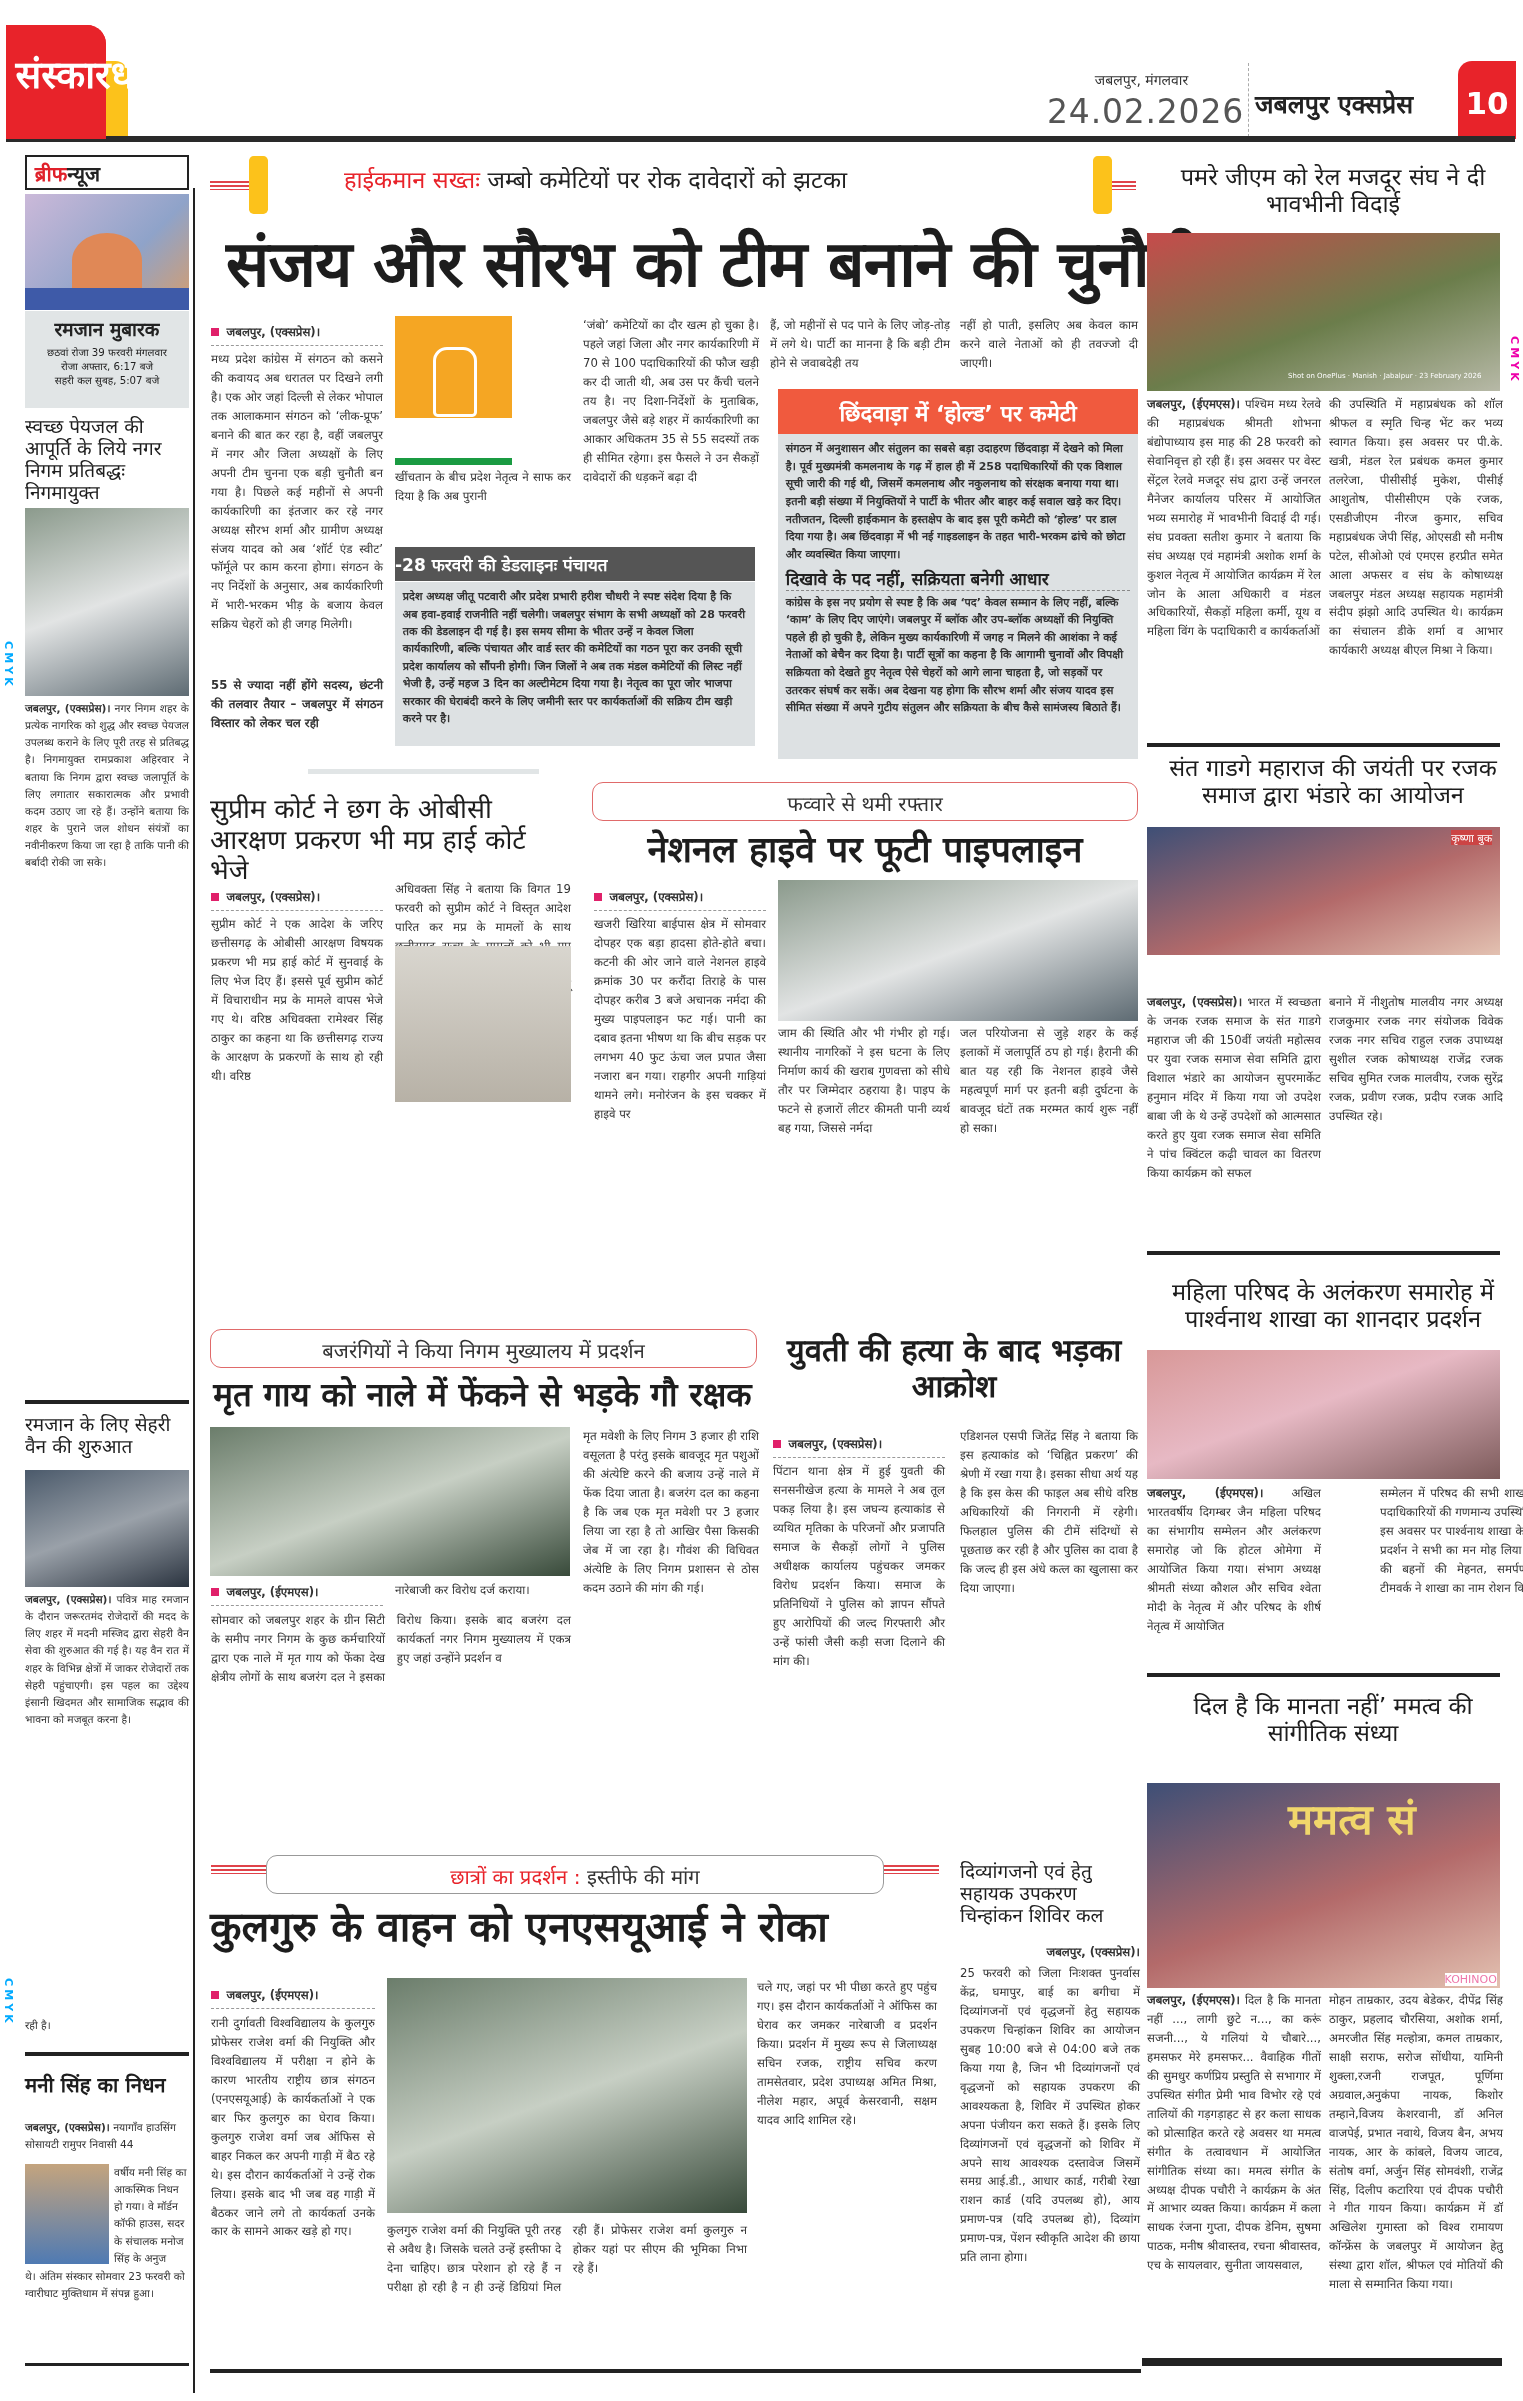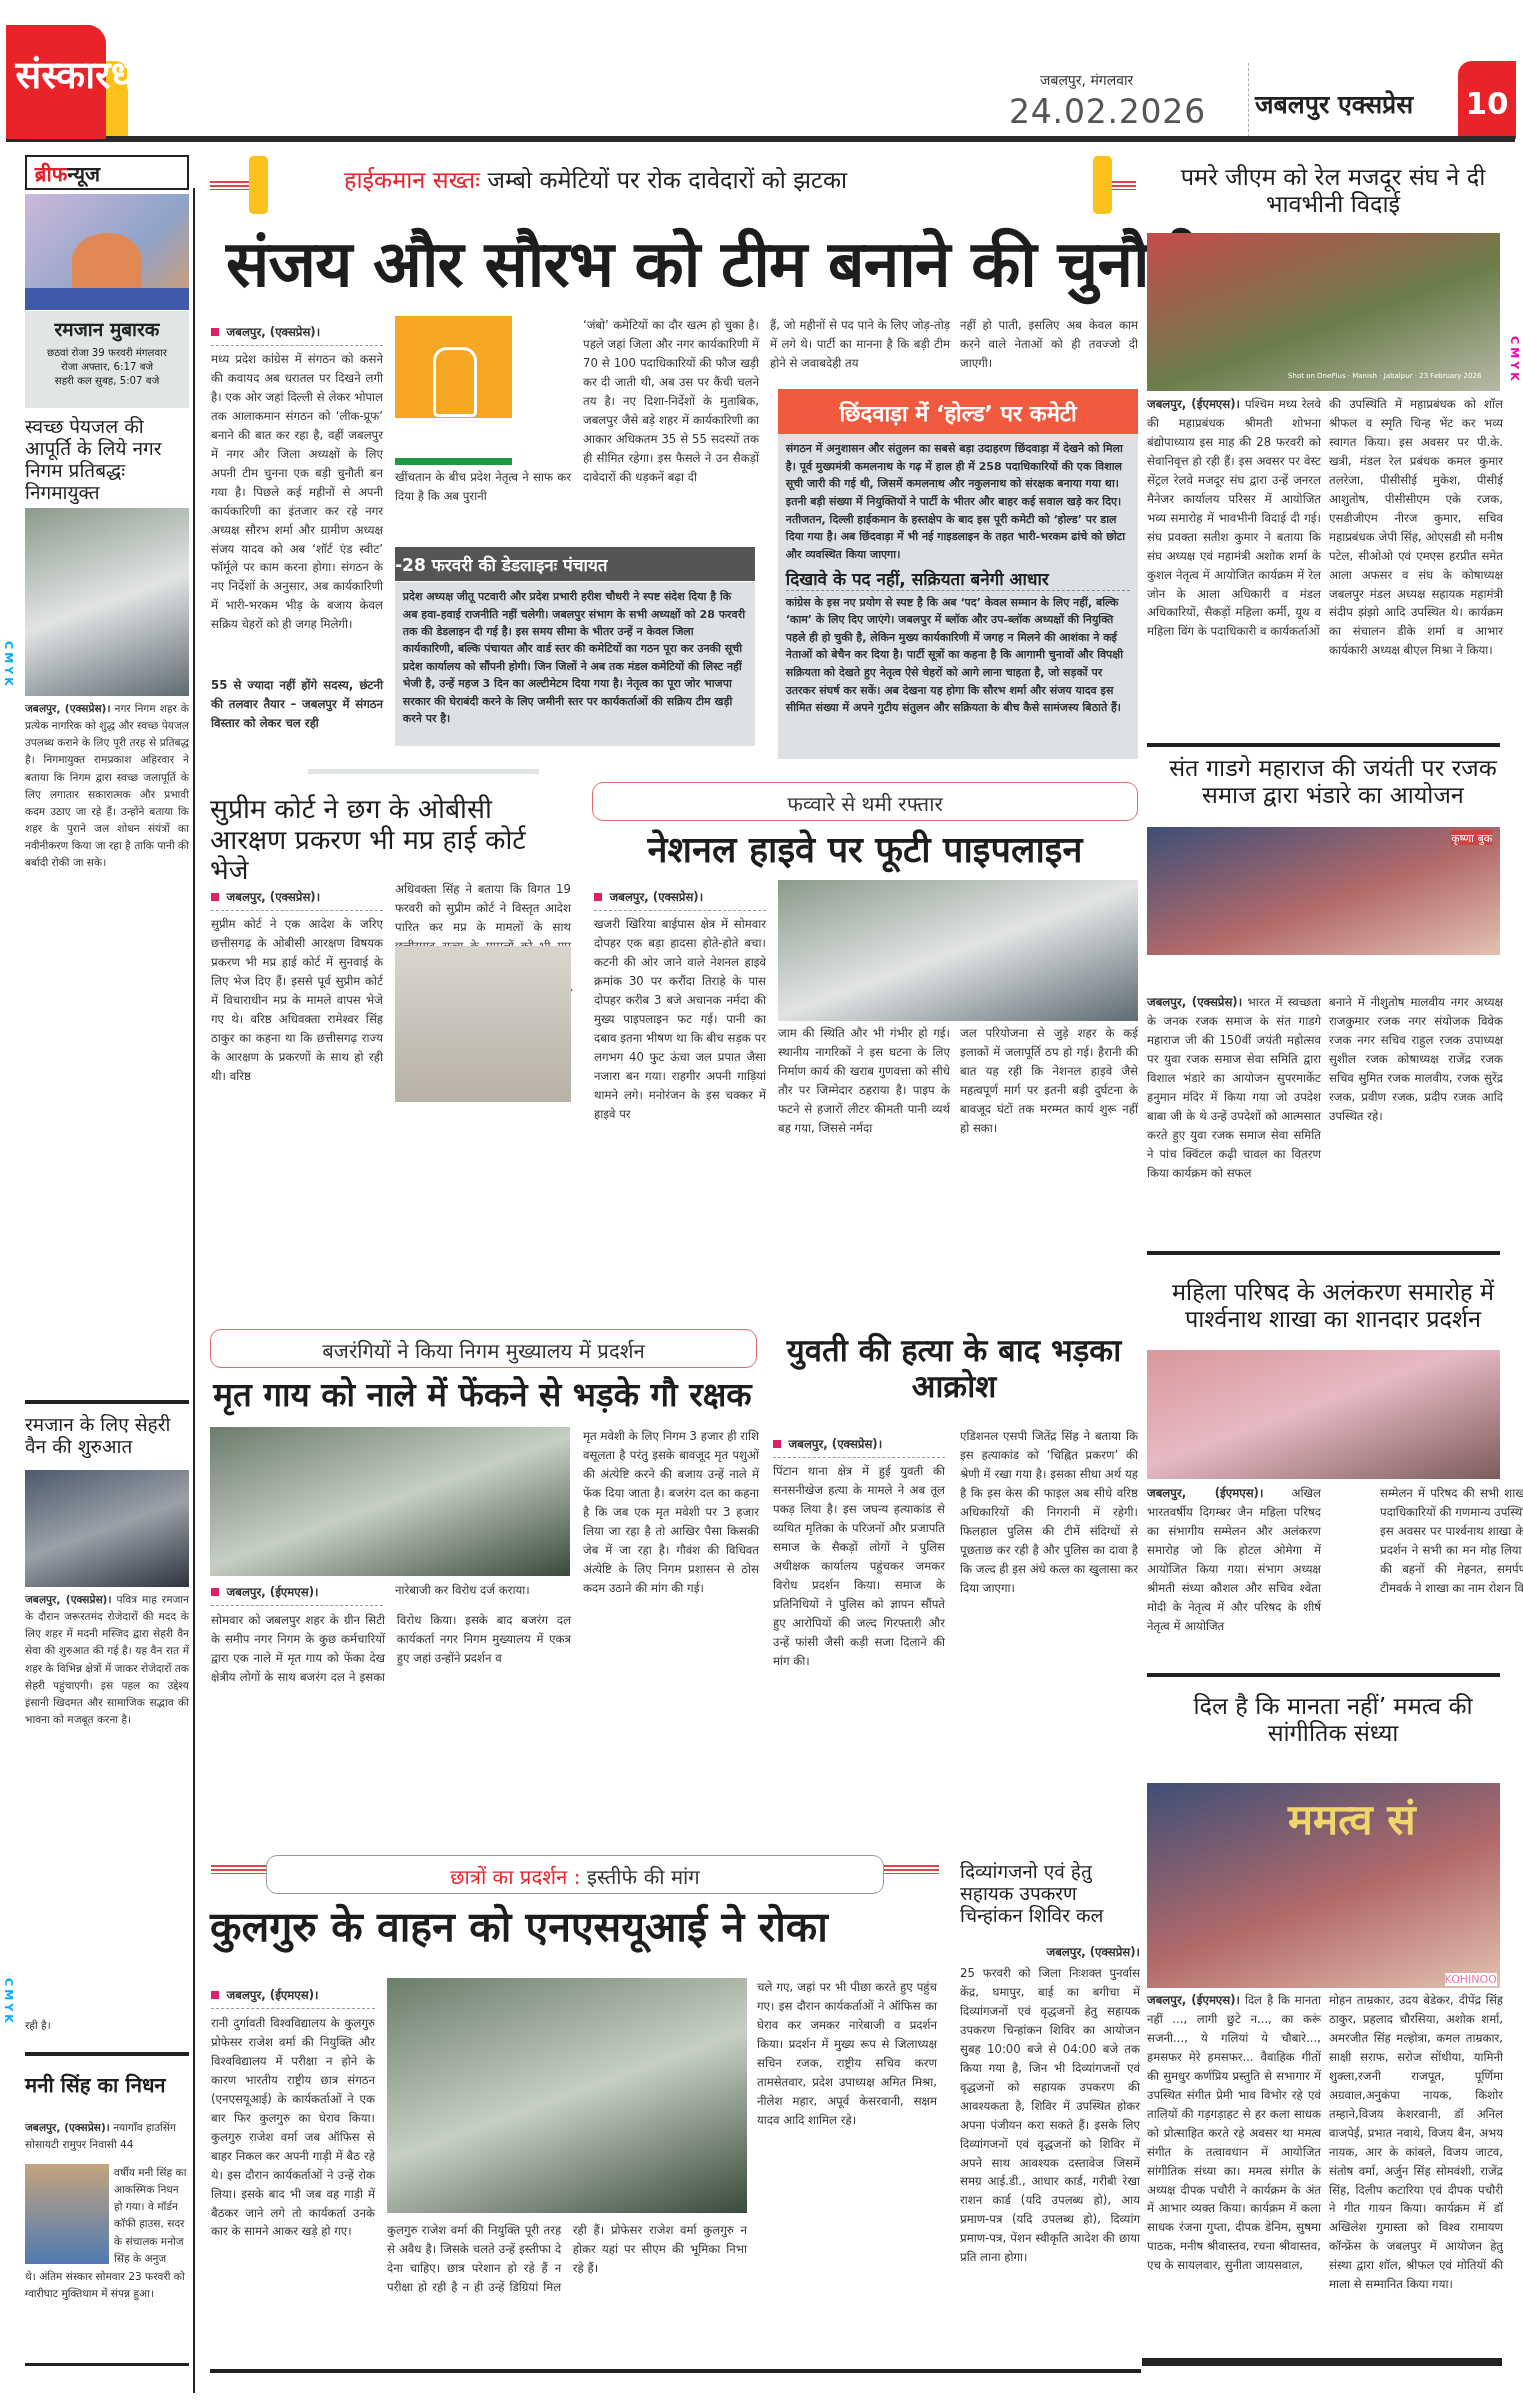--- a/index.html
+++ b/index.html
@@ -1,20 +1,20 @@
 <!DOCTYPE html>
 <html style="font-size:12.5px"><head>
 <meta charset="utf-8">
 <style>
 *{box-sizing:border-box;margin:0;padding:0}
 body{width:1523px;height:2401px;background:#fff;font-family:"DejaVu Sans","Liberation Sans",sans-serif;color:#222;position:relative;overflow:hidden}
 .abs{position:absolute}
 .header-line{left:6.3px;top:136px;width:1509px;height:5.5px;background:#2a2a2a}
-.city-day{left:1040px;top:70px;font-size:14px;color:#333;width:203px;text-align:left}
-.date{left:1009px;top:92px;font-size:33px;color:#555;width:235px;text-align:left;letter-spacing:0.8px}
+.city-day{left:1040px;top:70px;font-size:14px;color:#333;width:203px;text-align:center}
+.date{left:1009px;top:92px;font-size:33px;color:#555;width:235px;text-align:right;letter-spacing:0.8px}
 .paper-name{left:1255px;top:86px;font-size:25px;font-weight:bold;color:#222}
 .page-no-box{left:1458px;top:61px;width:58px;height:78px;background:#e8232a;border-top-left-radius:14px;color:#fff;font-size:31px;font-weight:bold;text-align:center;padding-top:23.5px}
 .dash-sep{left:1248px;top:63px;width:0;height:74px;border-left:1.6px dashed #aaa}
 .col-rule{width:2.3px;background:#222}
 .brief-box{left:25px;top:155px;width:164px;height:35px;border:2.3px solid #222;font-size:20.3px;font-weight:bold;padding:1.6px 7.8px}
 .brief-box .r{color:#e0202a}
 .img{background:linear-gradient(135deg,#cbb9d9,#8fa3c9 60%,#d79d6c);}
 .caption-gray{background:#e1e5e6}
 .hl{font-weight:bold;line-height:1.15;color:#1d1d1d}
 .txt{font-size:11.7px;line-height:1.62;color:#333;text-align:justify}

